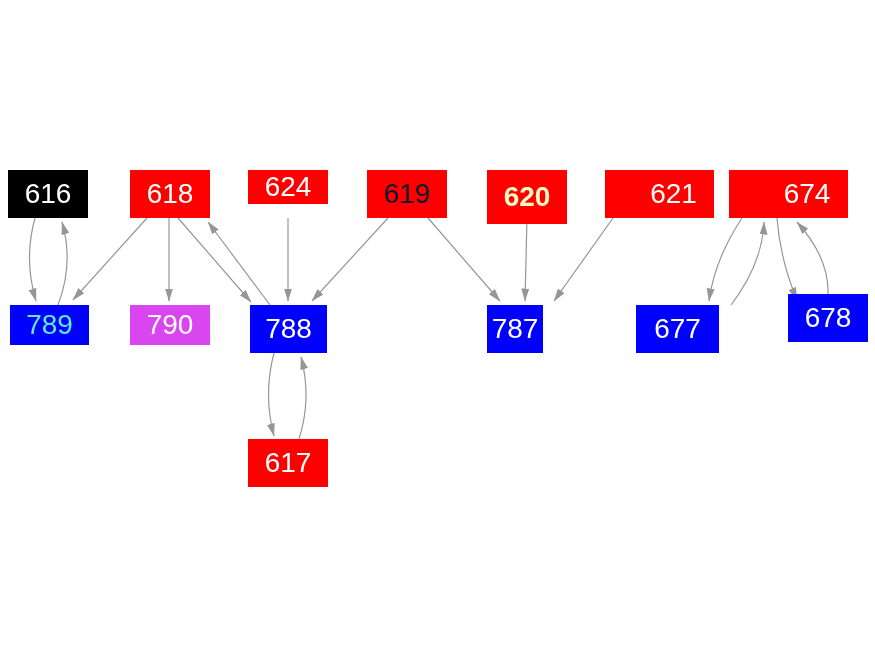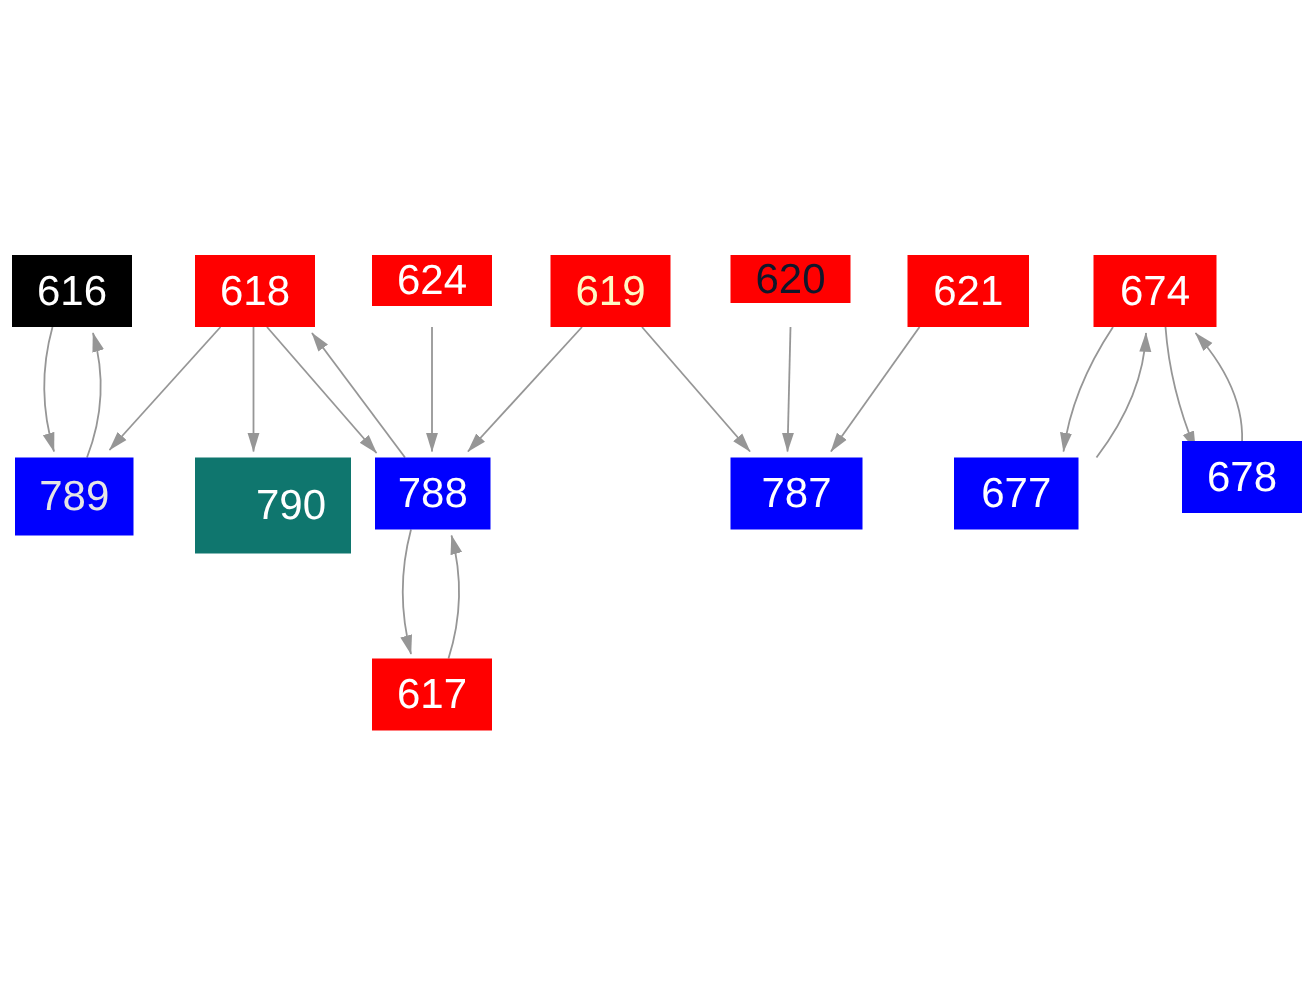--- a/index.html
+++ b/index.html
@@ -60,42 +60,42 @@
   <div id="nodes-layer" class="nodes-layer">
       <div class="node" style="left: 8px; top: 170px; width: 80px; height: 48px; background: #000000; color: rgb(255, 255, 255);">
         <span>616</span>
       </div>
       <div class="node" style="left: 130px; top: 170px; width: 80px; height: 48px; background: rgb(255, 0, 0); color: rgb(255, 255, 255);">
         <span>618</span>
       </div>
       <div class="node" style="left: 248px; top: 170px; width: 80px; height: 34px; background: rgb(255, 0, 0); color: rgb(255, 255, 255);">
         <span>624</span>
       </div>
-      <div class="node" style="left: 367px; top: 170px; width: 80px; height: 48px; background: rgb(255, 0, 0); color: #fef9c3;">
+      <div class="node" style="left: 367px; top: 170px; width: 80px; height: 48px; background: rgb(255, 0, 0); color: #0f172a;">
         <span>619</span>
       </div>
-      <div class="node" style="left: 487px; top: 170px; width: 80px; height: 32px; background: rgb(255, 0, 0); color: #0f172a;">
+      <div class="node" style="left: 487px; top: 170px; width: 80px; height: 54px; background: rgb(255, 0, 0); color: #fef9c3; font-weight: bold;">
         <span>620</span>
       </div>
-      <div class="node" style="left: 605px; top: 170px; width: 81px; height: 48px; background: rgb(255, 0, 0); color: rgb(255, 255, 255);">
+      <div class="node" style="left: 605px; top: 170px; width: 81px; height: 48px; background: rgb(255, 0, 0); color: rgb(255, 255, 255); padding-left: 28px;">
         <span>621</span>
       </div>
-      <div class="node" style="left: 729px; top: 170px; width: 82px; height: 48px; background: rgb(255, 0, 0); color: rgb(255, 255, 255);">
+      <div class="node" style="left: 729px; top: 170px; width: 82px; height: 48px; background: rgb(255, 0, 0); color: rgb(255, 255, 255); padding-left: 37px;">
         <span>674</span>
       </div>
-      <div class="node" style="left: 10px; top: 305px; width: 79px; height: 52px; background: rgb(0, 0, 255); color: #e5e5e5;">
+      <div class="node" style="left: 10px; top: 305px; width: 79px; height: 40px; background: rgb(0, 0, 255); color: #5eead4;">
         <span>789</span>
       </div>
-      <div class="node" style="left: 130px; top: 305px; width: 80px; height: 64px; background: #0f766e; color: rgb(255, 255, 255); padding-left: 24px;">
+      <div class="node" style="left: 130px; top: 305px; width: 80px; height: 40px; background: #d946ef; color: rgb(255, 255, 255);">
         <span>790</span>
       </div>
       <div class="node" style="left: 250px; top: 305px; width: 77px; height: 48px; background: rgb(0, 0, 255); color: rgb(255, 255, 255); align-items: center;">
         <span>788</span>
       </div>
-      <div class="node" style="left: 487px; top: 305px; width: 88px; height: 48px; background: rgb(0, 0, 255); color: rgb(255, 255, 255);">
+      <div class="node" style="left: 487px; top: 305px; width: 56px; height: 48px; background: rgb(0, 0, 255); color: rgb(255, 255, 255);">
         <span>787</span>
       </div>
       <div class="node" style="left: 636px; top: 305px; width: 83px; height: 48px; background: rgb(0, 0, 255); color: rgb(255, 255, 255);">
         <span>677</span>
       </div>
       <div class="node" style="left: 788px; top: 294px; width: 80px; height: 48px; background: rgb(0, 0, 255); color: rgb(255, 255, 255);">
         <span>678</span>
       </div>
       <div class="node" style="left: 248px; top: 439px; width: 80px; height: 48px; background: rgb(255, 0, 0); color: rgb(255, 255, 255);">
         <span>617</span>

